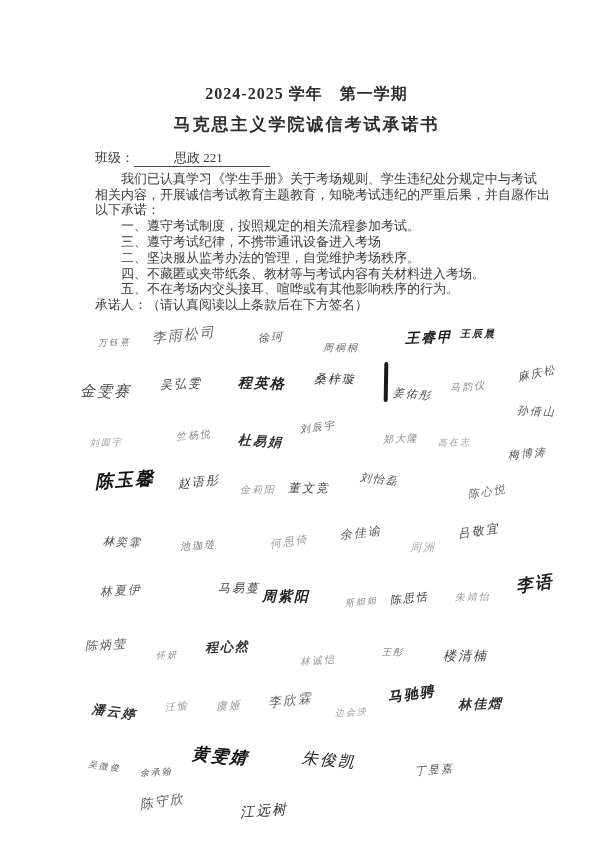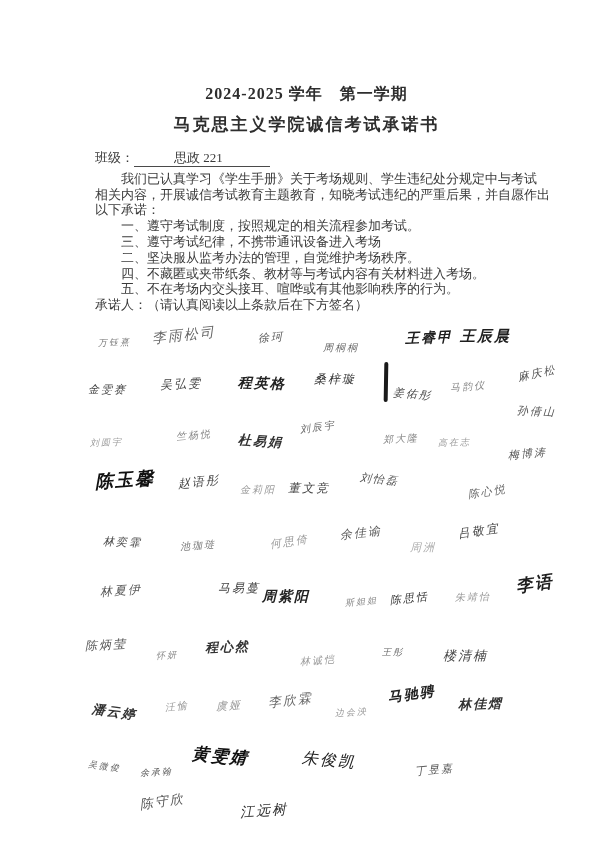--- a/index.html
+++ b/index.html
@@ -68,22 +68,22 @@
     <div class="line">承诺人：（请认真阅读以上条款后在下方签名）</div>
   </div>
 
   <div class="sig-area">
     <div class="pen-stroke"></div>
   <span class="sig" style="left: 98px; top: 337px; font-size: 9px; color: rgb(119, 119, 119); transform: rotate(-2deg);">万钰熹</span>
       <span class="sig" style="left: 152px; top: 330px; font-size: 14px; color: rgb(102, 102, 102); transform: rotate(-6deg);">李雨松司</span>
       <span class="sig" style="left: 258px; top: 331px; font-size: 11px; color: rgb(85, 85, 85); transform: rotate(-4deg);">徐珂</span>
       <span class="sig" style="left: 323px; top: 341px; font-size: 10px; color: rgb(102, 102, 102); transform: rotate(0deg);">周桐桐</span>
       <span class="sig" style="left: 405px; top: 330px; font-size: 14px; color: rgb(30, 30, 30); transform: rotate(-2deg); font-weight: bold;">王睿甲</span>
-      <span class="sig" style="left: 460px; top: 327px; font-size: 15px; color: rgb(30, 30, 30); transform: rotate(0deg); font-weight: bold;">王辰晨</span>
-      <span class="sig" style="left: 88px; top: 382px; font-size: 11px; color: rgb(68, 68, 68); transform: rotate(0deg); text-align: right;">金雯赛</span>
+      <span class="sig" style="left: 460px; top: 327px; font-size: 10px; color: rgb(30, 30, 30); transform: rotate(0deg); font-weight: bold;">王辰晨</span>
+      <span class="sig" style="left: 80px; top: 382px; font-size: 15px; color: rgb(68, 68, 68); transform: rotate(0deg); text-align: right;">金雯赛</span>
       <span class="sig" style="left: 160px; top: 377px; font-size: 12px; color: rgb(68, 68, 68); transform: rotate(-3deg);">吴弘雯</span>
       <span class="sig" style="left: 238px; top: 374px; font-size: 14px; color: rgb(34, 34, 34); transform: rotate(2deg); font-weight: bold;">程英格</span>
       <span class="sig" style="left: 314px; top: 371px; font-size: 12px; color: rgb(51, 51, 51); transform: rotate(0deg);">桑梓璇</span>
       <span class="sig" style="left: 393px; top: 385px; font-size: 11px; color: rgb(68, 68, 68); transform: rotate(5deg);">姜佑彤</span>
       <span class="sig" style="left: 450px; top: 381px; font-size: 10px; color: rgb(136, 136, 136); transform: rotate(-4deg);">马韵仪</span>
       <span class="sig" style="left: 518px; top: 370px; font-size: 11px; color: rgb(85, 85, 85); transform: rotate(-12deg);">麻庆松</span>
       <span class="sig" style="left: 517px; top: 403px; font-size: 11px; color: rgb(85, 85, 85); transform: rotate(3deg);">孙倩山</span>
       <span class="sig" style="left: 90px; top: 437px; font-size: 9px; color: rgb(153, 153, 153); transform: rotate(-2deg);">刘圆宇</span>
       <span class="sig" style="left: 176px; top: 430px; font-size: 10px; color: rgb(136, 136, 136); transform: rotate(-5deg);">竺杨悦</span>
       <span class="sig" style="left: 238px; top: 431px; font-size: 13px; color: rgb(51, 51, 51); transform: rotate(4deg); font-weight: bold;">杜易娟</span>

